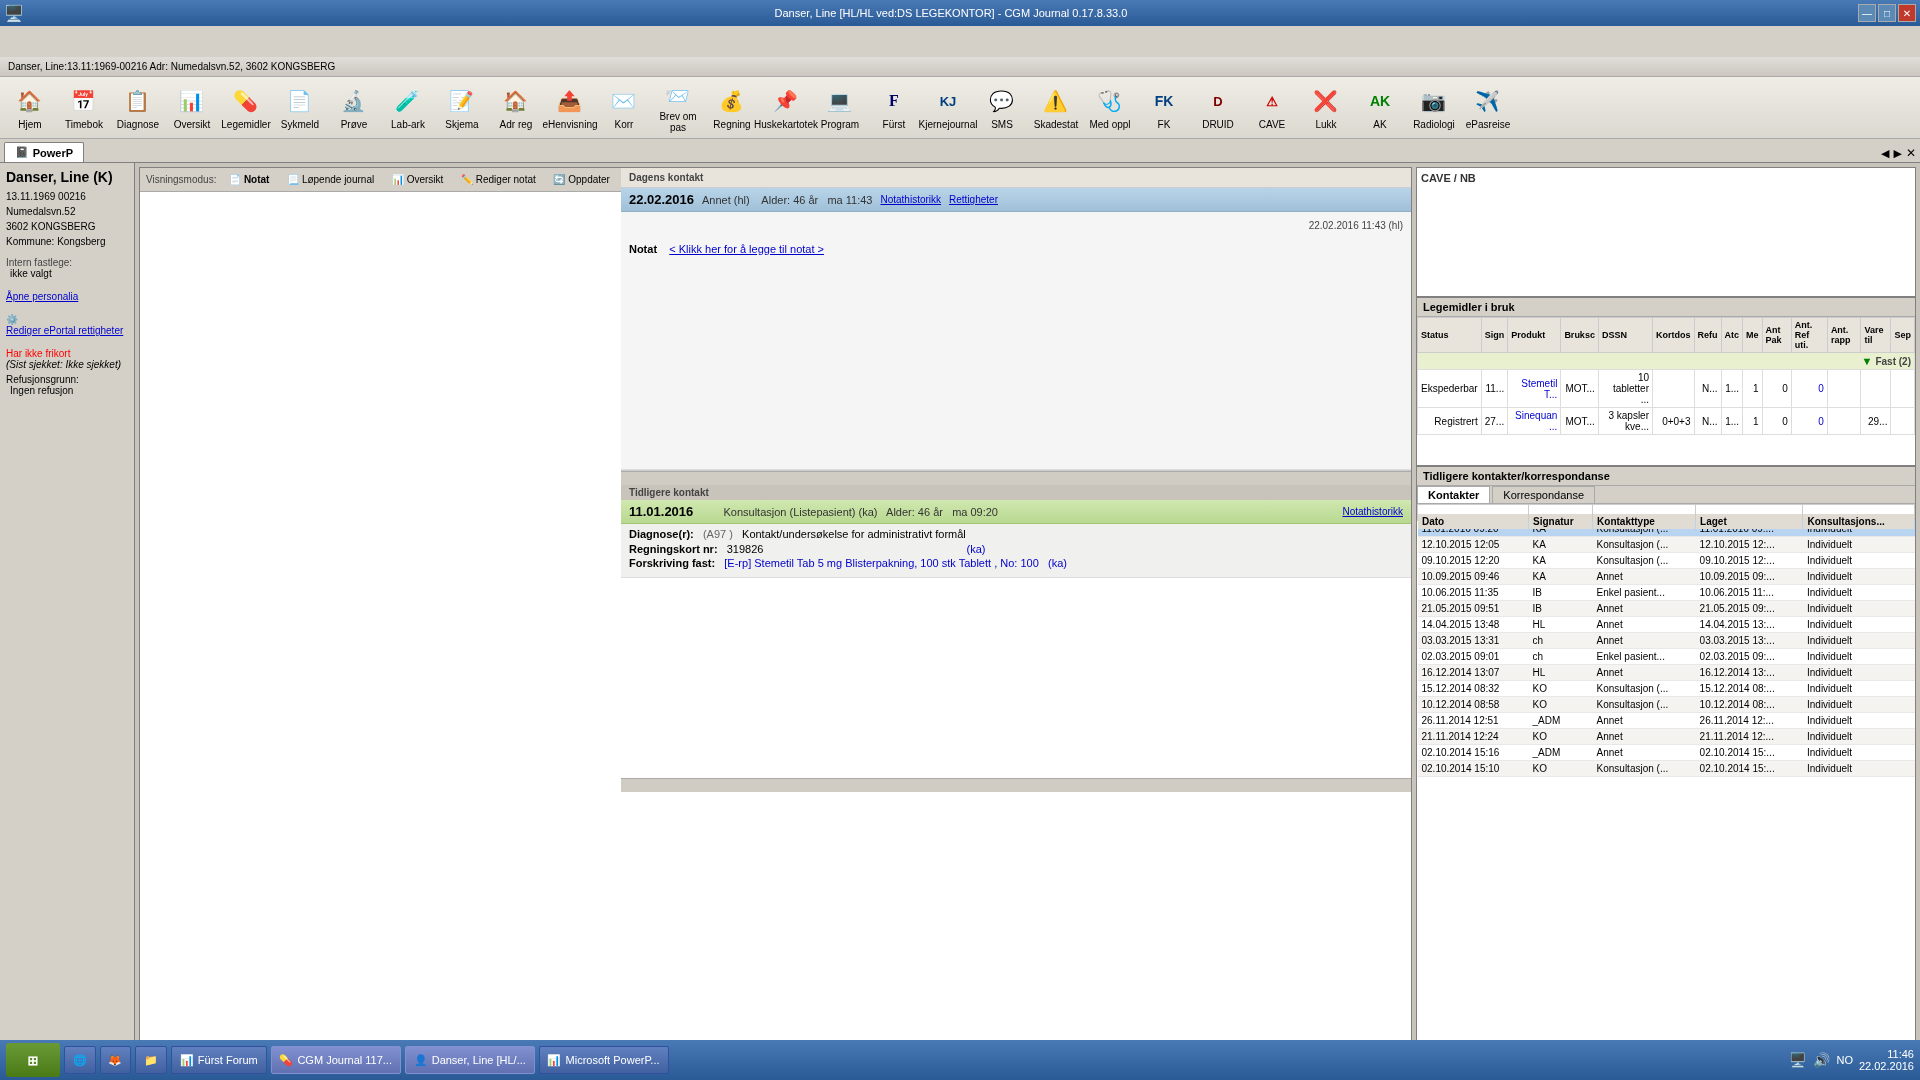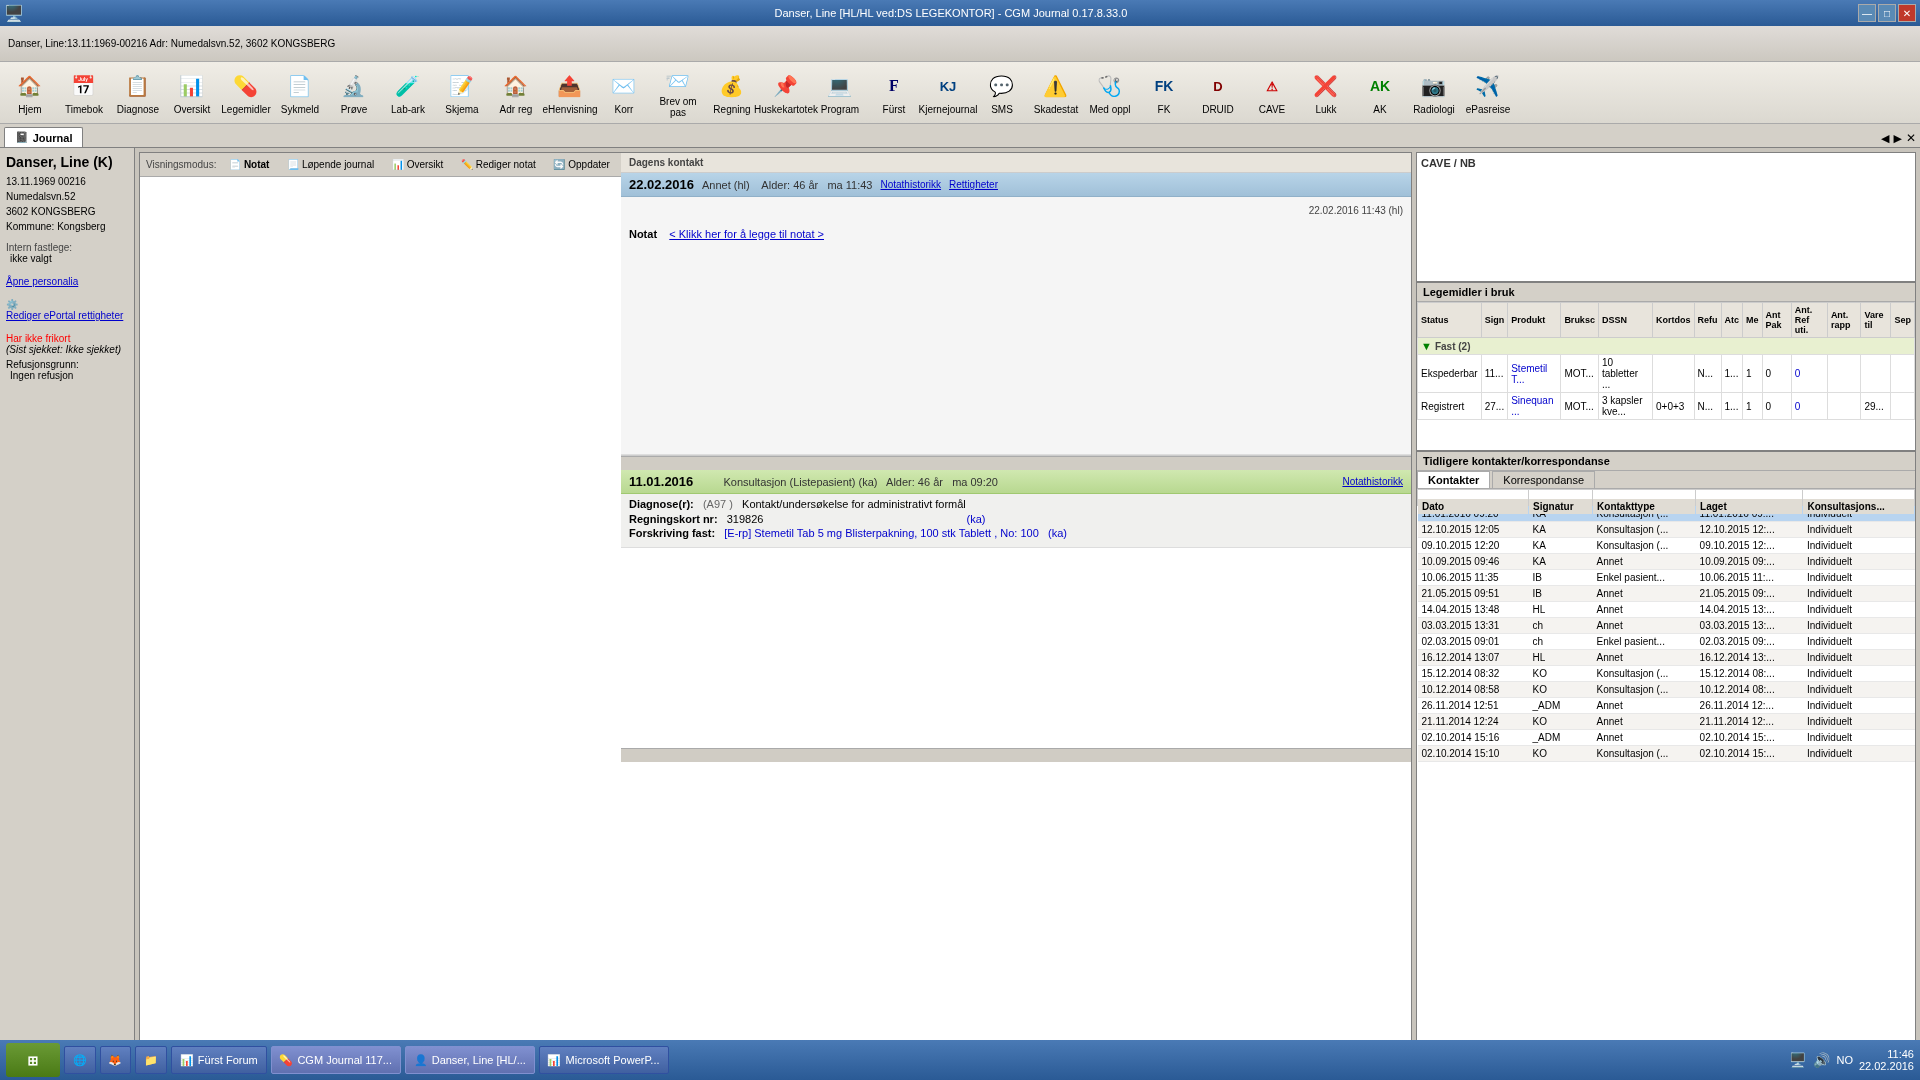--- a/index.html
+++ b/index.html
@@ -234,20 +234,21 @@
       padding: 2px 3px;
       border: 1px solid #ccc;
       font-weight: bold;
       font-size: 9px;
       text-align: left;
     }
     .lem-table td {
       padding: 2px 3px;
       border: 1px solid #ddd;
       font-size: 10px;
+      text-align: right;
     }
     .lem-group-row td {
       background: #e8f0d0;
       font-weight: bold;
       font-size: 10px;
       color: #444;
     }
 
     
     #kontakter-section {
@@ -354,21 +355,21 @@
 <div id="title-bar">
   <span style="font-size:16px;">🖥️</span>
   <span style="font-size:11px; color:white; flex:1; text-align:center; padding-left:20px;">Danser, Line [HL/HL ved:DS LEGEKONTOR] - CGM Journal 0.17.8.33.0</span>
   <div class="window-controls">
     <div class="window-btn min">—</div>
     <div class="window-btn max">□</div>
     <div class="window-btn close">✕</div>
   </div>
 </div>
 
-<div style="background: linear-gradient(to bottom, #e0dcd8, #ccc8c0); height: 36px; display:flex; align-items:center; padding: 0 8px; border-bottom: 1px solid #aaa;">
+<div style="background: linear-gradient(to bottom, #e0dcd8, #ccc8c0); height: 20px; display:flex; align-items:center; padding: 0 8px; border-bottom: 1px solid #aaa; margin-top: 31px;">
   <span style="font-size:10px; color:#000;">Danser, Line:13.11:1969-00216 Adr: Numedalsvn.52, 3602 KONGSBERG</span>
 </div>
 
 <div id="toolbar">
   <div class="toolbar-btn">
     <div class="toolbar-icon">🏠</div>
     <span>Hjem</span>
   </div>
   <div class="toolbar-btn">
     <div class="toolbar-icon">📅</div>
@@ -476,21 +477,21 @@
   </div>
   <div class="toolbar-btn">
     <div class="toolbar-icon">✈️</div>
     <span>ePasreise</span>
   </div>
 </div>
 
 <div id="tab-bar">
   <div class="tab active">
     <span>📓</span>
-    <span style="margin-left:4px;">Journal</span>
+    <span style="margin-left:4px;">PowerP</span>
   </div>
   <div style="margin-left:auto; display:flex; gap:4px; align-items:center; padding-bottom:2px;">
     <span style="cursor:pointer;">◀</span>
     <span style="cursor:pointer;">▶</span>
     <span style="cursor:pointer; font-size:12px;">✕</span>
   </div>
 </div>
 
 <div id="main">
 
@@ -568,20 +569,21 @@
             <span class="notat-label">Notat</span>
             &nbsp;&nbsp;
             <span class="notat-placeholder">&lt; Klikk her for å legge til notat &gt;</span>
           </div>
           <div style="height: 200px;"></div>
         </div>
       </div>
 
       <div class="hscroll-area"></div>
 
+      <div class="earlier-contact-header">Tidligere kontakt</div>
       <div class="earlier-entry">
         <div class="earlier-entry-header">
           <span class="earlier-entry-title">11.01.2016</span>
           <span class="earlier-entry-meta">
             &nbsp;
             <span>Konsultasjon (Listepasient) (ka)</span>
             &nbsp;
             <span>Alder: 46 år</span>
             &nbsp;
             <span>ma 09:20</span>

